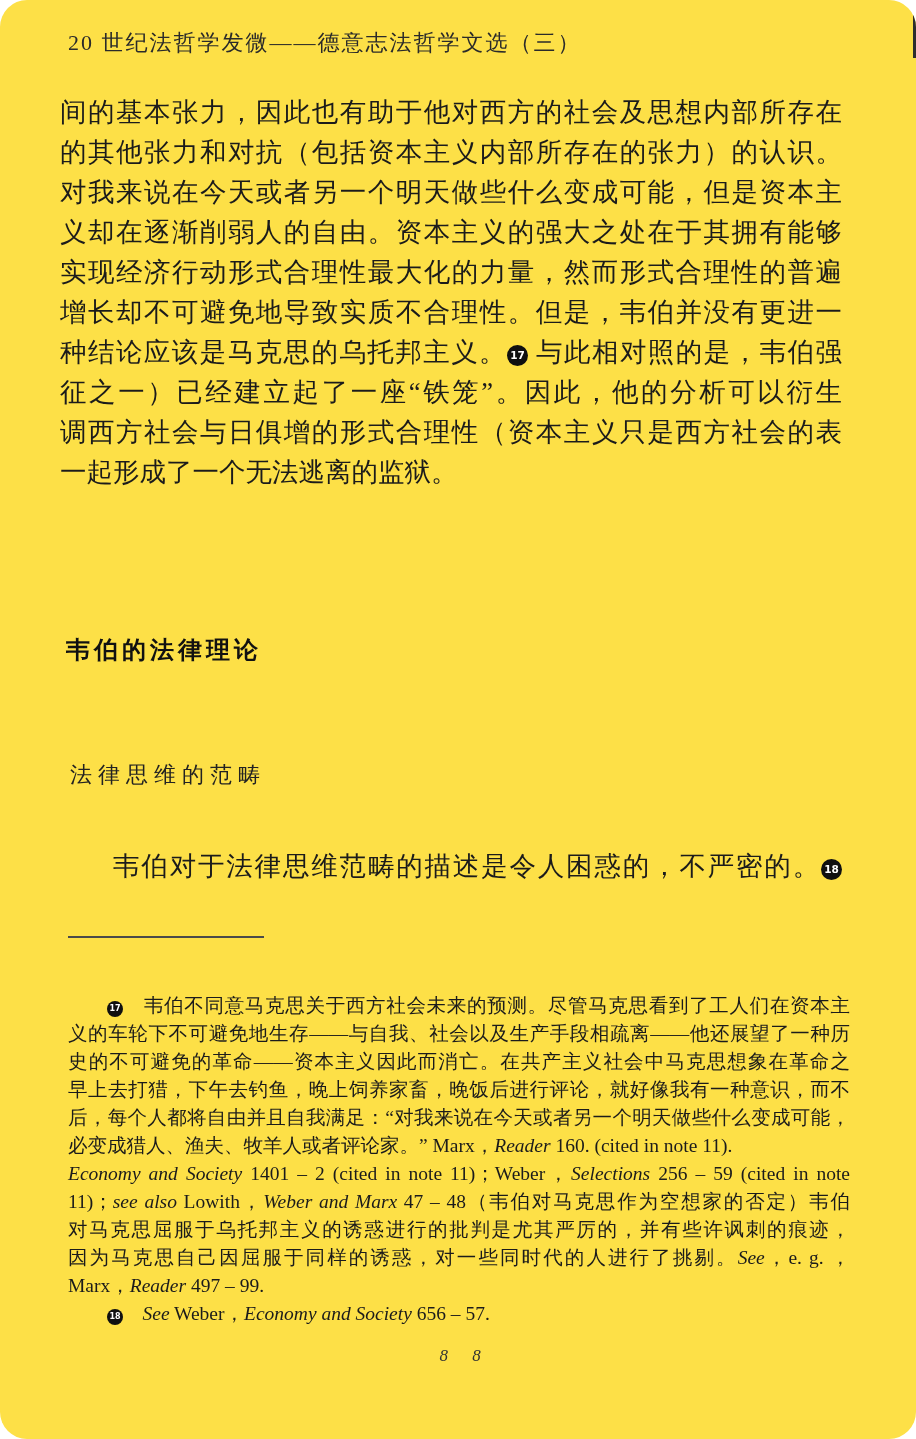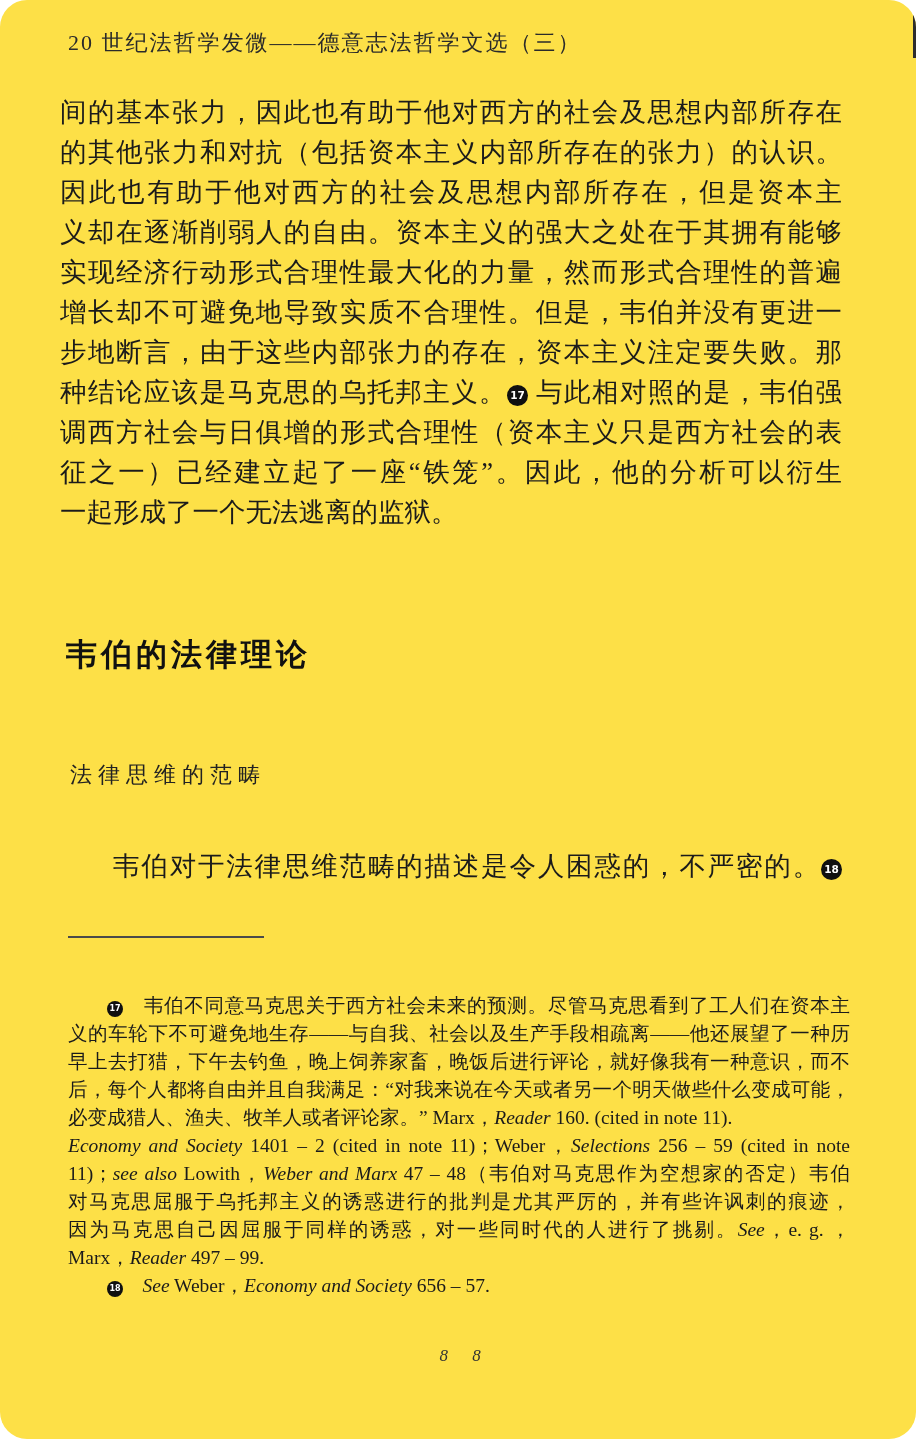--- a/index.html
+++ b/index.html
@@ -18,21 +18,21 @@
   }
   .para{position:absolute;left:60px;width:782px;font-size:26.5px;line-height:40px;}
   .para1{top:92px;}
   .para2{top:846px;}
   .line{text-align:justify;text-align-last:justify;}
   .line.lastleft{text-align-last:left;}
   .line.fline{text-indent:2em;}
   .h1{
     position:absolute;left:66px;top:634px;
     font-family:"Liberation Sans","DejaVu Sans",sans-serif;
-    font-weight:700;font-size:31px;letter-spacing:4px;color:#111;
+    font-weight:700;font-size:24px;letter-spacing:4px;color:#111;
   }
   .h2{
     position:absolute;left:70px;top:760px;
     font-size:22px;letter-spacing:6px;color:#222;
   }
   .fnsep{position:absolute;left:68px;top:936px;width:196px;height:2px;background:#4a4a4a;}
   .footnotes{position:absolute;left:68px;top:964px;width:782px;font-size:19.5px;line-height:28px;margin-top:28px;}
   .it{font-style:italic;}
   .fnmark{
     display:inline-block;background:#101010;color:#ffffff;border-radius:50%;
@@ -50,45 +50,45 @@
 </head>
 <body>
 
 <div class="page">
 
   <div class="running-head">20 世纪法哲学发微——德意志法哲学文选（三）</div>
 
   <div class="para para1">
       <div class="line">间的基本张力，因此也有助于他对西方的社会及思想内部所存在</div>
       <div class="line">的其他张力和对抗（包括资本主义内部所存在的张力）的认识。</div>
-      <div class="line">因此也有助于他对西方的社会及思想内部所存在，但是资本主</div>
+      <div class="line">对我来说在今天或者另一个明天做些什么变成可能，但是资本主</div>
       <div class="line">义却在逐渐削弱人的自由。资本主义的强大之处在于其拥有能够</div>
       <div class="line">实现经济行动形式合理性最大化的力量，然而形式合理性的普遍</div>
       <div class="line">增长却不可避免地导致实质不合理性。但是，韦伯并没有更进一</div>
-      <div class="line">步地断言，由于这些内部张力的存在，资本主义注定要失败。那</div>
       <div class="line">种结论应该是马克思的乌托邦主义。<span class="fnmark">17</span> 与此相对照的是，韦伯强</div>
+      <div class="line">征之一）已经建立起了一座“铁笼”。因此，他的分析可以衍生</div>
       <div class="line">调西方社会与日俱增的形式合理性（资本主义只是西方社会的表</div>
-      <div class="line">征之一）已经建立起了一座“铁笼”。因此，他的分析可以衍生</div>
       <div class="line lastleft">一起形成了一个无法逃离的监狱。</div>
     </div>
 
   <div class="h1">韦伯的法律理论</div>
 
   <div class="h2">法律思维的范畴</div>
 
   <div class="para para2">
       <div class="line fline">韦伯对于法律思维范畴的描述是令人困惑的，不严密的。<span class="fnmark">18</span></div>
     </div>
 
   <div class="fnsep"></div>
 
   <div class="footnotes">
     <div>
         <div class="line fline"><span class="fnmark">17</span>　韦伯不同意马克思关于西方社会未来的预测。尽管马克思看到了工人们在资本主</div>
         <div class="line">义的车轮下不可避免地生存——与自我、社会以及生产手段相疏离——他还展望了一种历</div>
+        <div class="line">史的不可避免的革命——资本主义因此而消亡。在共产主义社会中马克思想象在革命之</div>
         <div class="line">早上去打猎，下午去钓鱼，晚上饲养家畜，晚饭后进行评论，就好像我有一种意识，而不</div>
         <div class="line">后，每个人都将自由并且自我满足：“对我来说在今天或者另一个明天做些什么变成可能，</div>
         <div class="line lastleft">必变成猎人、渔夫、牧羊人或者评论家。” Marx，<span class="it">Reader</span> 160.  (cited in note 11).</div>
       </div>
     <div>
         <div class="line"><span class="it">Economy and Society</span> 1401 – 2 (cited in note 11)；Weber，<span class="it">Selections</span> 256 – 59 (cited in note</div>
         <div class="line">11)；<span class="it">see also</span> Lowith，<span class="it">Weber and Marx</span> 47 – 48（韦伯对马克思作为空想家的否定）韦伯</div>
         <div class="line">对马克思屈服于乌托邦主义的诱惑进行的批判是尤其严厉的，并有些许讽刺的痕迹，</div>
         <div class="line">因为马克思自己因屈服于同样的诱惑，对一些同时代的人进行了挑剔。<span class="it">See</span>，e. g. ，</div>
         <div class="line lastleft">Marx，<span class="it">Reader</span> 497 – 99.</div>

